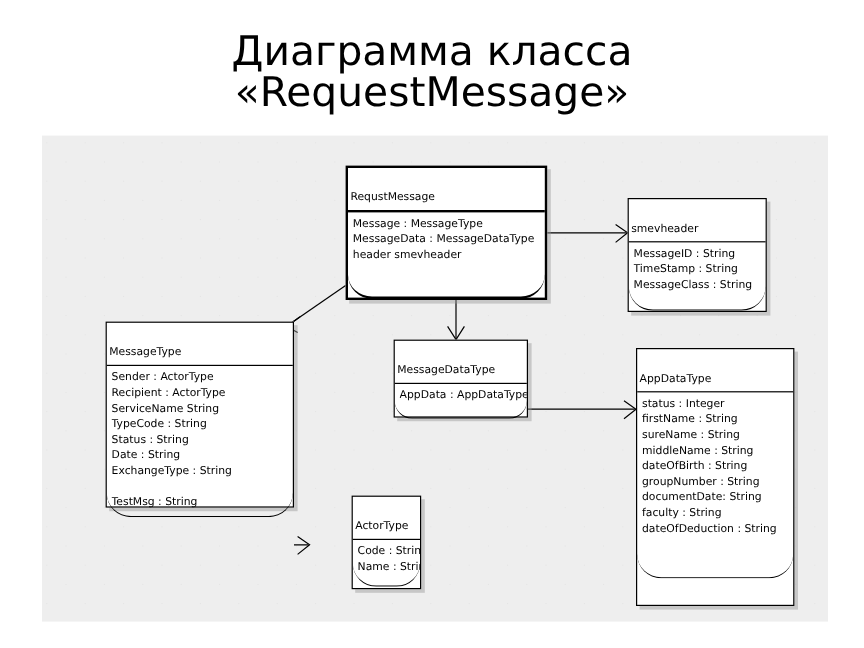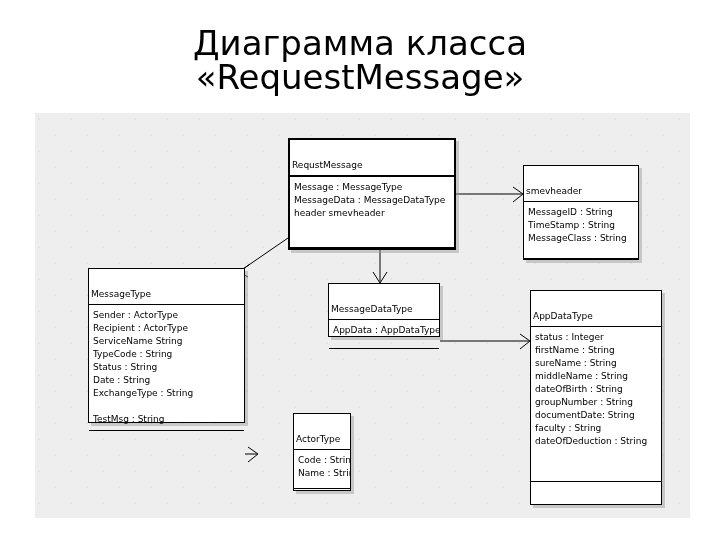--- a/index.html
+++ b/index.html
@@ -85,20 +85,21 @@
     border-bottom: 1px solid #000000;
     white-space: nowrap;
     overflow: hidden;
   }
   .uml-class.thick .uml-name {
     border-bottom-width: 2px;
   }
   .uml-attrs {
     padding: 4px 0 4px 4px;
     border-bottom: 1px solid #000000;
+    border-radius: 20px;
   }
   .uml-class.thick .uml-attrs {
     border-bottom-width: 2px;
   }
   .uml-attr {
     font-size: 9px;
     line-height: 13px;
     color: #000000;
     white-space: nowrap;
     overflow: hidden;
@@ -107,21 +108,21 @@
     height: 13px;
   }
   .uml-ops {
     
   }
 
   
   #class-requestmessage { left: 253px; top: 25px;  width: 168px; height: 112px; }
   #class-smevheader     { left: 488px; top: 52px;  width: 116px; height: 95px; }
   #class-messagetype    { left: 53px;  top: 155px; width: 157px; height: 155px; }
-  #class-messagedatatype{ left: 293px; top: 170px; width: 112px; height: 54px; }
+  #class-messagedatatype{ left: 293px; top: 170px; width: 112px; height: 65px; }
   #class-appdatatype    { left: 495px; top: 177px; width: 132px; height: 215px; }
   #class-actortype      { left: 223px; top: 300px; width: 58px; height: 78px; margin-left: 35px; }
 
   #class-messagetype .uml-attrs { min-height: 113px; }
   #class-requestmessage .uml-attrs { min-height: 62px; }
   #class-smevheader .uml-attrs { min-height: 48px; }
   #class-messagedatatype .uml-attrs { min-height: 20px; }
   #class-actortype .uml-attrs { min-height: 30px; }
   #class-appdatatype .uml-attrs { min-height: 146px; }
 </style>

